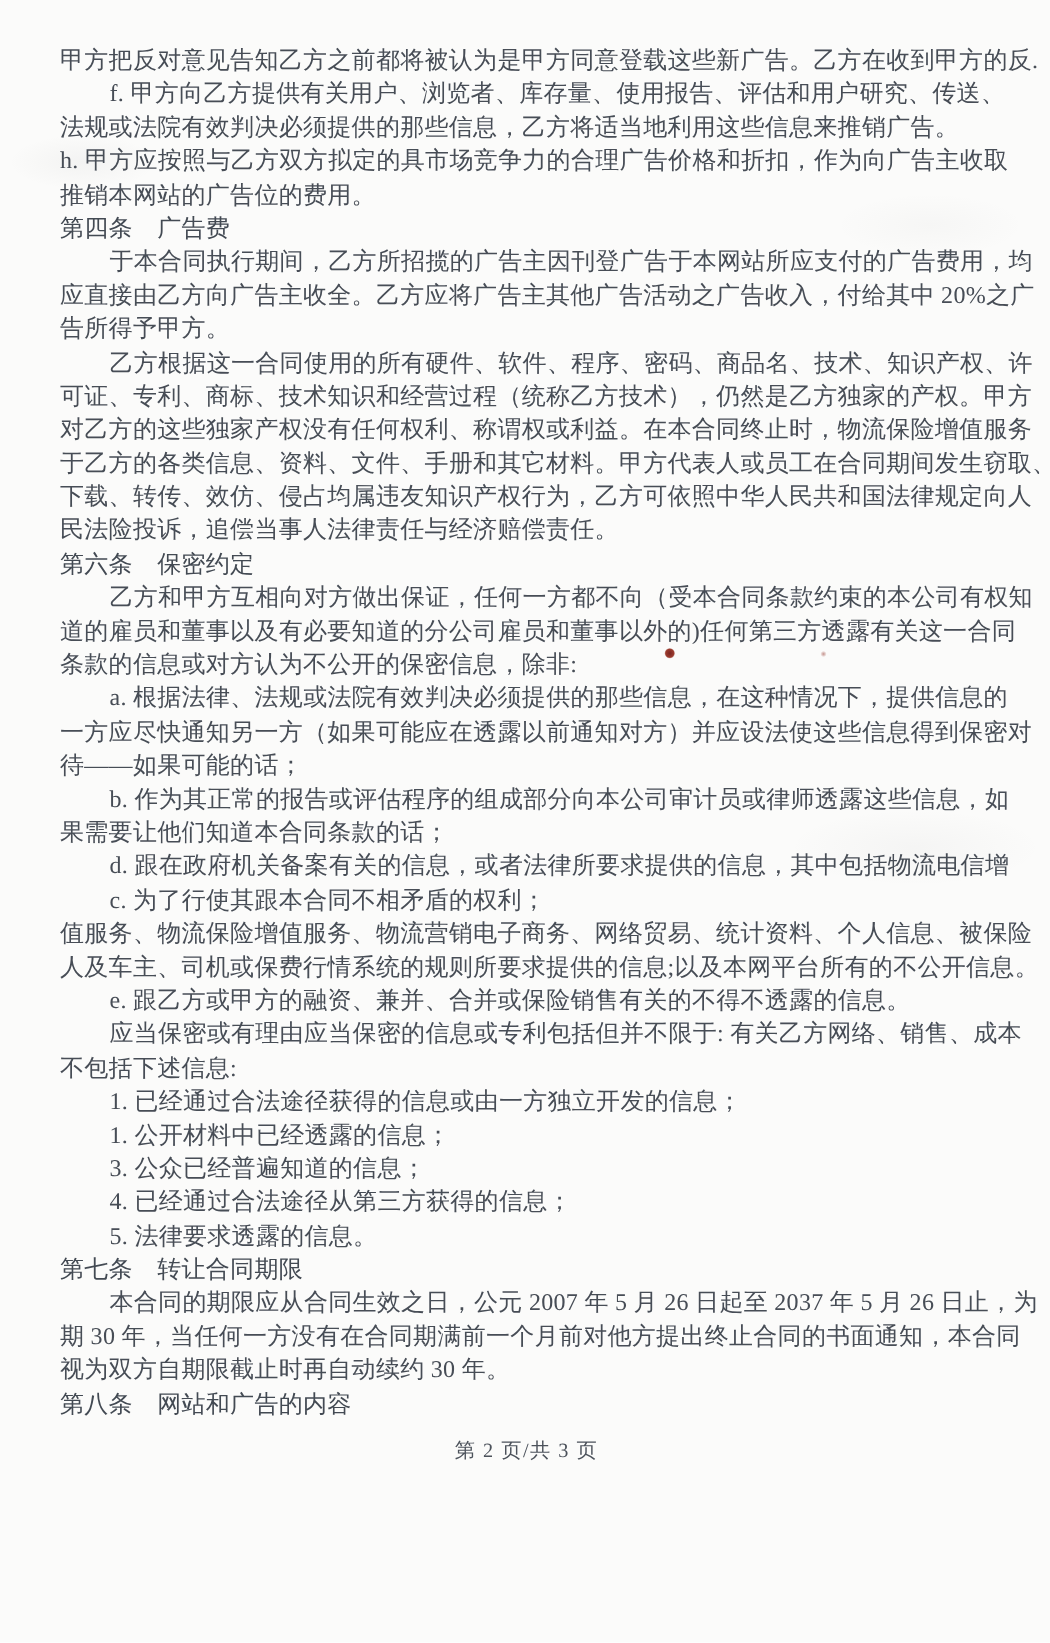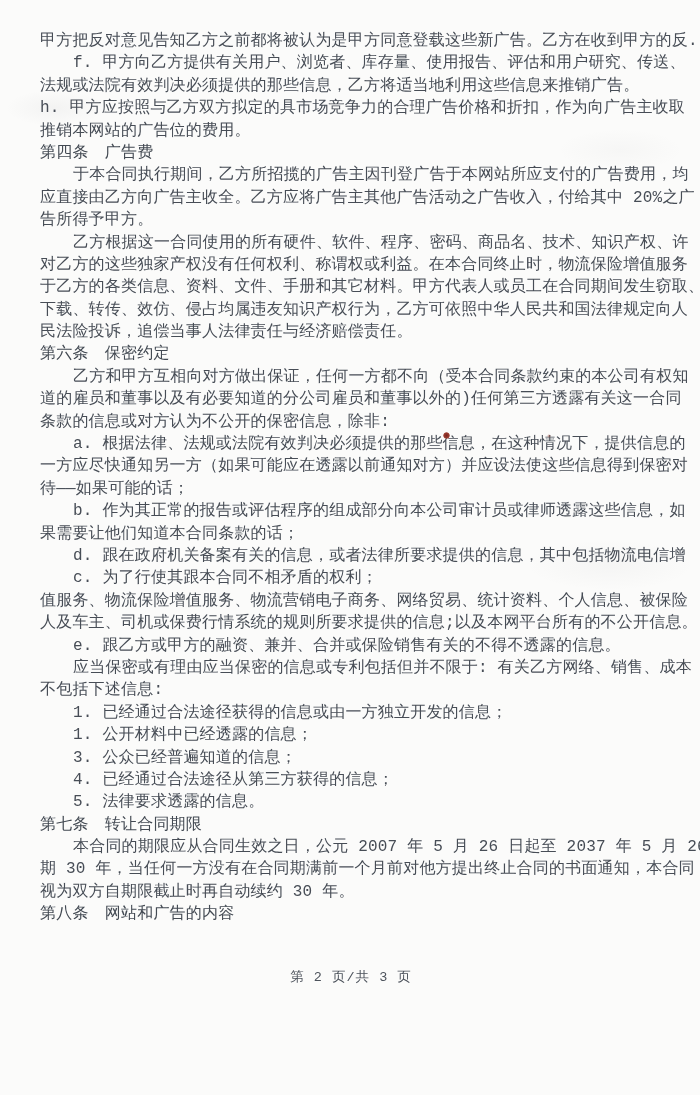--- a/index.html
+++ b/index.html
@@ -6,21 +6,21 @@
     margin: 0;
     padding: 0;
     background: #ffffff;
   }
   .page {
     position: relative;
     width: 700px;
     height: 1095px;
     box-sizing: border-box;
     padding: 30px 38px 0 40px;
-    font-family: Liberation Mono, monospace;
+    font-family: Liberation Serif, serif;
     color: #474d56;
     background:
       radial-gradient(ellipse 70px 26px at 55px 108px, rgba(90,90,95,0.05), transparent 70%),
       radial-gradient(ellipse 120px 36px at 610px 565px, rgba(90,90,95,0.04), transparent 70%),
       radial-gradient(ellipse 90px 30px at 620px 150px, rgba(90,90,95,0.03), transparent 70%),
       #fbfbfa;
     overflow: hidden;
   }
   .text-block { width: 622px; }
   .line {
@@ -32,21 +32,21 @@
     letter-spacing: 0.2px;
     text-align: left;
   }
   .line.indent { padding-left: 33px; }
   .line.fill {
     text-align: justify;
     text-align-last: justify;
   }
   .line.heading { color: #434a53; }
   .footer {
-    margin-top: 42px;
+    margin-top: 10px;
     text-align: center;
     font-size: 13.5px;
     letter-spacing: 1px;
     color: #4c525b;
   }
   .speck {
     position: absolute;
     border-radius: 50%;
     pointer-events: none;
   }
@@ -69,20 +69,21 @@
       <div class="line fill">甲方把反对意见告知乙方之前都将被认为是甲方同意登载这些新广告。乙方在收到甲方的反.</div>
       <div class="line indent fill">f. 甲方向乙方提供有关用户、浏览者、库存量、使用报告、评估和用户研究、传送、</div>
       <div class="line">法规或法院有效判决必须提供的那些信息，乙方将适当地利用这些信息来推销广告。</div>
       <div class="line fill">h. 甲方应按照与乙方双方拟定的具市场竞争力的合理广告价格和折扣，作为向广告主收取</div>
       <div class="line">推销本网站的广告位的费用。</div>
       <div class="line heading">第四条　广告费</div>
       <div class="line indent fill">于本合同执行期间，乙方所招揽的广告主因刊登广告于本网站所应支付的广告费用，均</div>
       <div class="line fill">应直接由乙方向广告主收全。乙方应将广告主其他广告活动之广告收入，付给其中 20%之广</div>
       <div class="line">告所得予甲方。</div>
       <div class="line indent fill">乙方根据这一合同使用的所有硬件、软件、程序、密码、商品名、技术、知识产权、许</div>
+      <div class="line fill">可证、专利、商标、技术知识和经营过程（统称乙方技术），仍然是乙方独家的产权。甲方</div>
       <div class="line fill">对乙方的这些独家产权没有任何权利、称谓权或利益。在本合同终止时，物流保险增值服务</div>
       <div class="line fill">于乙方的各类信息、资料、文件、手册和其它材料。甲方代表人或员工在合同期间发生窃取、</div>
       <div class="line fill">下载、转传、效仿、侵占均属违友知识产权行为，乙方可依照中华人民共和国法律规定向人</div>
       <div class="line">民法险投诉，追偿当事人法律责任与经济赔偿责任。</div>
       <div class="line heading">第六条　保密约定</div>
       <div class="line indent fill">乙方和甲方互相向对方做出保证，任何一方都不向（受本合同条款约束的本公司有权知</div>
       <div class="line fill">道的雇员和董事以及有必要知道的分公司雇员和董事以外的)任何第三方透露有关这一合同</div>
       <div class="line">条款的信息或对方认为不公开的保密信息，除非:</div>
       <div class="line indent fill">a. 根据法律、法规或法院有效判决必须提供的那些信息，在这种情况下，提供信息的</div>
       <div class="line fill">一方应尽快通知另一方（如果可能应在透露以前通知对方）并应设法使这些信息得到保密对</div>

